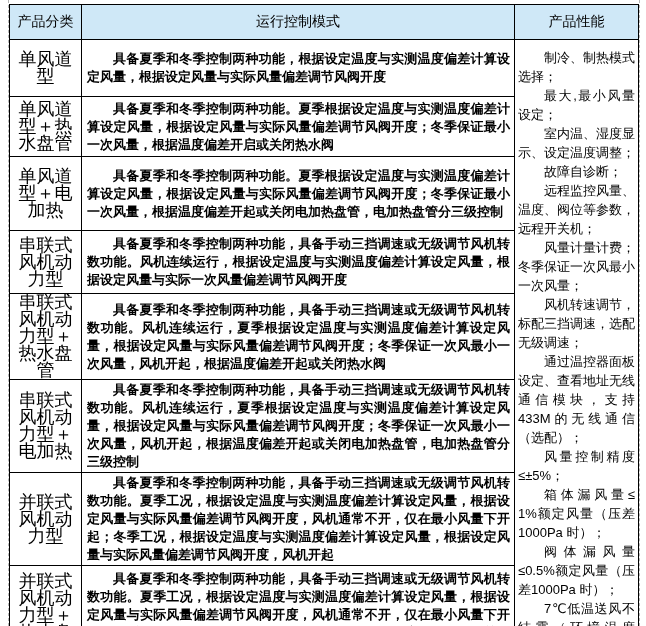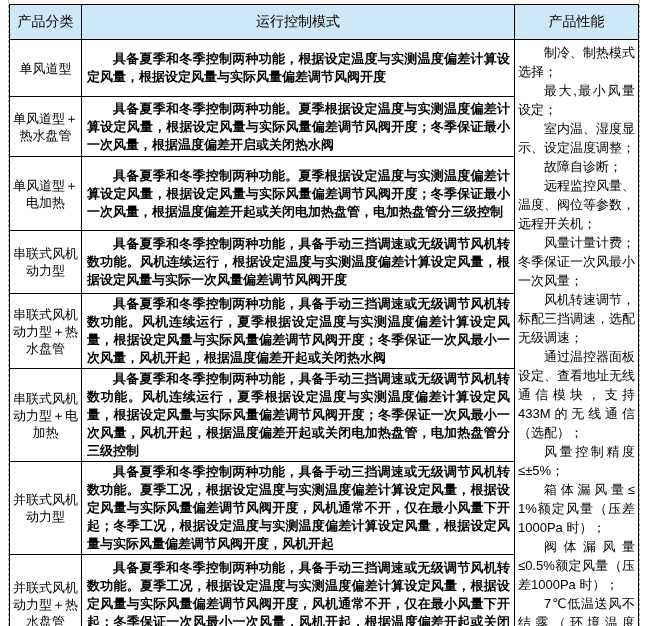--- a/index.html
+++ b/index.html
@@ -15,21 +15,21 @@
     position:absolute;left:9px;top:4px;width:629px;
     border-collapse:collapse;table-layout:fixed;
     border:1px solid #000;border-bottom:3px solid #000;
   }
   th,td{border:1px solid #000;padding:4px;vertical-align:middle;}
   th{
     background:var(--header-bg,#cfe8f7);
     font-weight:normal;font-size:14px;height:26px;text-align:center;
   }
   td.cat{
-    text-align:center;font-size:13px;line-height:17px;padding:0 3px;
+    text-align:center;font-size:18px;line-height:17px;padding:0 3px;
   }
   td.desc{
     font-size:13px;line-height:18px;padding:1px 4px 1px 5px;font-weight:bold;
   }
   td.desc p{margin:0;text-indent:2em;text-align:justify;}
   td.perf{
     font-size:13px;line-height:19px;padding:2px 3px;vertical-align:middle;
   }
   td.perf p{margin:0;text-indent:2em;text-align:justify;}
   tr.hr{height:26px;}

